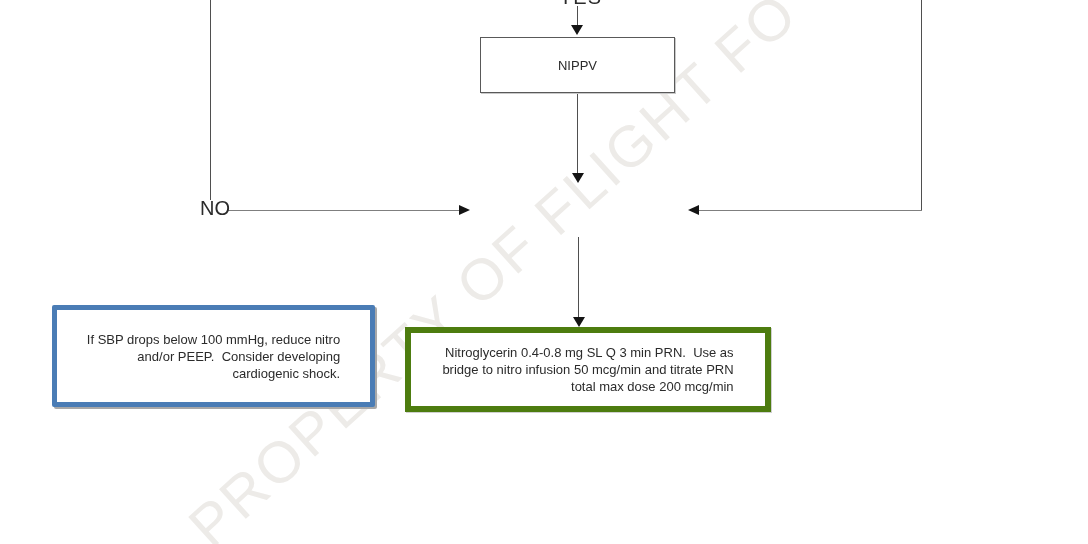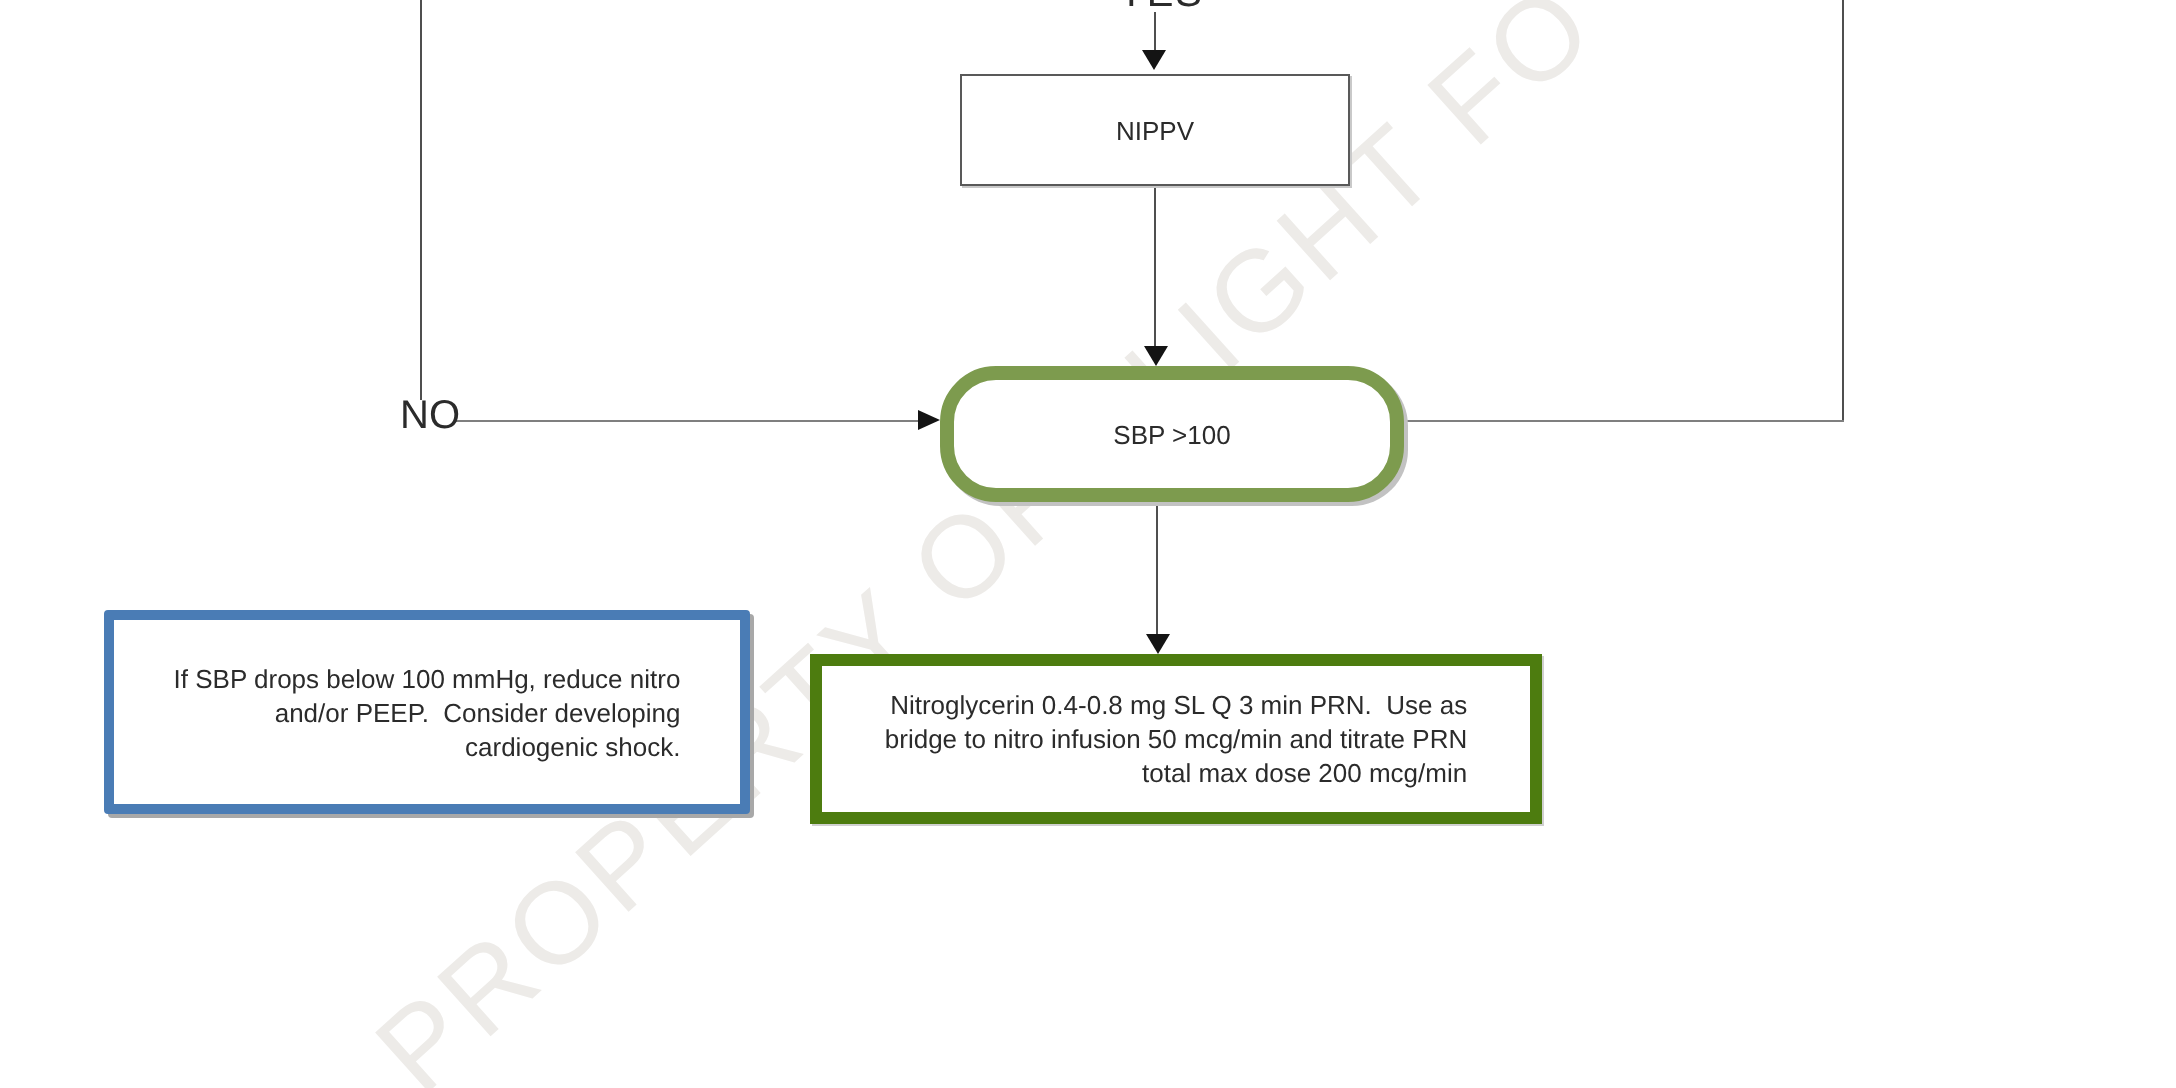--- a/index.html
+++ b/index.html
@@ -55,23 +55,20 @@
 
   <div class="ln v" style="left:210px; top:0px; height:200px;"></div>
   <div class="lbl" style="left:200px; top:201px;">NO</div>
   <div class="ln h" style="left:228px; top:210px; width:231px;"></div>
   <div class="arr arr-r" style="left:459px; top:205px;"></div>
 
   <div class="ln v" style="left:921px; top:0px; height:211px;"></div>
   <div class="ln h" style="left:699px; top:210px; width:223px;"></div>
   <div class="arr arr-l" style="left:688px; top:205px;"></div>
 
-  <div class="node decision" style="left:470px; top:183px; width:218px; height:54px;">
-    <span>SBP &gt;100</span>
-  </div>
 
   <div class="ln v" style="left:578px; top:237px; height:80px;"></div>
   <div class="arr arr-d" style="left:573px; top:317px;"></div>
 
   <div class="node info" style="left:405px; top:327px; width:354px; height:73px;">
     <span style="white-space:pre-wrap;">Nitroglycerin 0.4-0.8 mg SL Q 3 min PRN.  Use as
 bridge to nitro infusion 50 mcg/min and titrate PRN
 total max dose 200 mcg/min</span>
   </div>
 

